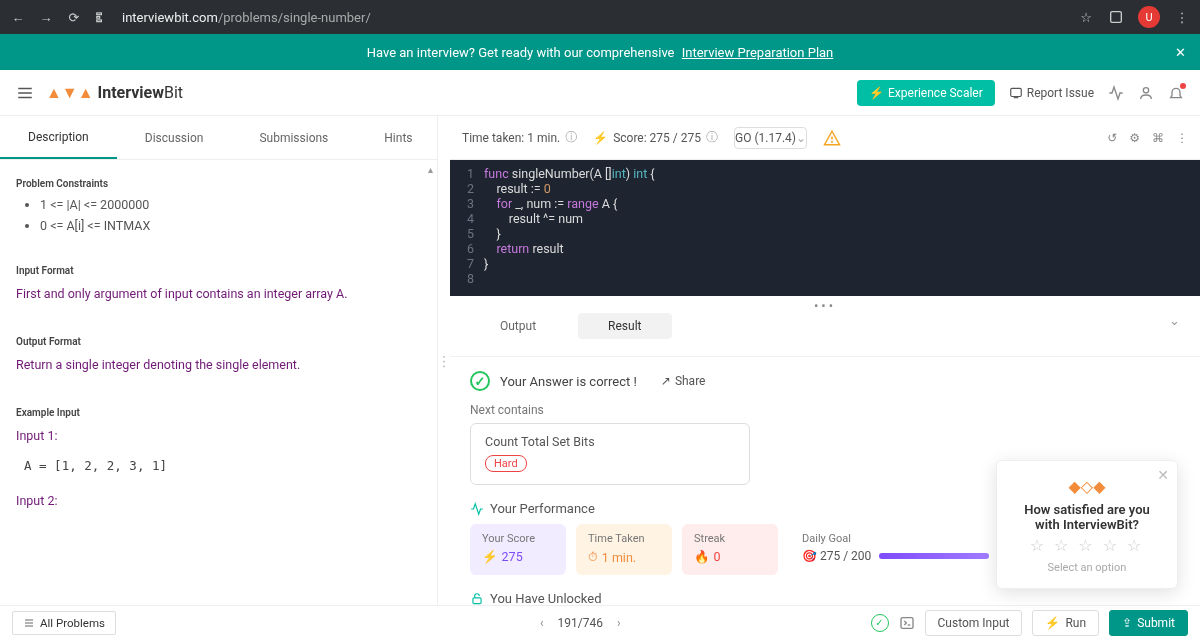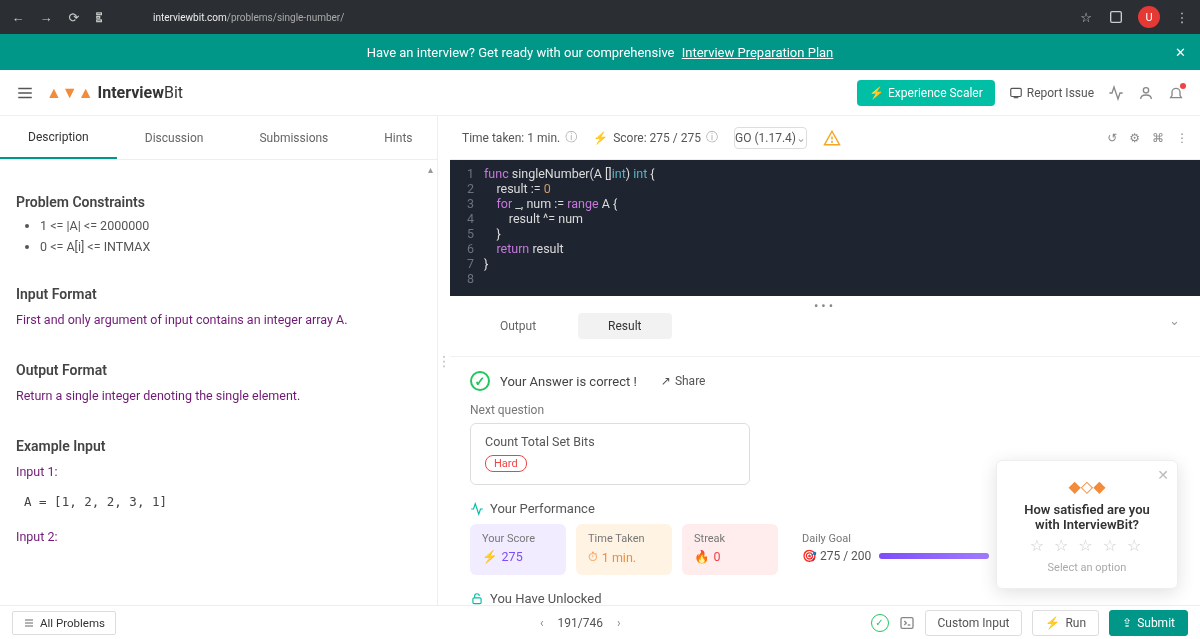--- a/index.html
+++ b/index.html
@@ -2,21 +2,21 @@
 <html><head>
 <meta charset="utf-8">
 <style>
 * { margin:0; padding:0; box-sizing:border-box; font-family:-apple-system,BlinkMacSystemFont,"Segoe UI",Roboto,sans-serif; }
 body { font-size:13px; color:#333; background:#fff; height:639px; width:1200px; overflow:hidden; position:relative; }
 
 
 .browser-bar { height:34px; background:#2b2f33; display:flex; align-items:center; padding:0 10px; color:#ccc; gap:12px; }
 .browser-bar .nav-icons { display:flex; gap:12px; }
 .browser-bar .ic { width:16px; height:16px; display:inline-flex; align-items:center; justify-content:center; cursor:pointer; }
-.browser-bar .url { color:#aaa; font-size:10px;margin-left:31px; }
+.browser-bar .url { color:#aaa; font-size:13px; }
 .browser-bar .url .host { color:#eee; }
 .browser-bar .right { margin-left:auto; display:flex; align-items:center; gap:14px; }
 .browser-bar .avatar { width:22px; height:22px; border-radius:50%; background:#e53935; display:flex; align-items:center; justify-content:center; color:#fff; font-size:11px; }
 
 
 .banner { height:36px; background:#009688; display:flex; align-items:center; justify-content:center; color:#fff; font-size:13px; position:relative; }
 .banner a { color:#fff; text-decoration:underline; margin-left:4px; }
 .banner .close { position:absolute; right:14px; cursor:pointer; }
 
 
@@ -29,21 +29,21 @@
 .header .report { display:flex; align-items:center; gap:4px; cursor:pointer; color:#555; font-size:12px;}
 
 
 .content { display:flex; height:calc(639px - 34px - 36px - 46px - 34px); }
 .tabs-row { height:44px; border-bottom:1px solid #eee; display:flex; align-items:center; }
 .left-panel { width:438px; display:flex; flex-direction:column; border-right:1px solid #eee;justify-content:flex-end; }
 .tabs-row .tab { padding:0 28px; height:100%; display:flex; align-items:center; color:#666; font-size:12px; cursor:pointer; }
 .tabs-row .tab.active { border-bottom:2px solid #009688; color:#333; }
 
 .left-body { padding:14px 16px; overflow:auto; flex:1; position:relative; color:#555; }
-.left-body .section-t { font-weight:600; color:#444; margin:20px 0 8px; font-size:14px; }
+.left-body .section-t { font-weight:600; color:#444; margin:4px 0 8px; font-size:10px; }
 .left-body p { font-size:12.5px; color:#701a75; line-height:1.6; }
 .left-body ul { margin-left:24px; }
 .left-body li { font-size:12.5px; color:#555; margin:6px 0; }
 .left-body .mono { font-family:Menlo,Consolas,monospace; color:#444; }
 .left-body .scroll-up { position:absolute; right:4px; top:4px; color:#999; font-size:10px; }
 
 .right-panel { flex:1; display:flex; flex-direction:column; }
 .rp-toolbar { height:44px; border-bottom:1px solid #eee; display:flex; align-items:center; padding:0 12px; gap:16px; font-size:12px; color:#555; }
 .rp-toolbar .chip { display:inline-flex; align-items:center; gap:5px; }
 .rp-toolbar .lang { border:1px solid #ddd; border-radius:4px; padding:3px 0; display:flex; align-items:center; }
@@ -292,21 +292,21 @@
       <div class="ot active">Result</div>
       <span class="chev">⌄</span>
     </div>
 
     <div class="result-body">
       <div class="correct-row">
         <span class="check">✓</span>
         <span class="msg">Your Answer is correct !</span>
         <span class="share">↗ <span>Share</span></span>
       </div>
-      <div class="nextq">Next question</div>
+      <div class="nextq">Next contains</div>
       <div class="nextcard">
         <div class="title">Count Total Set Bits</div>
         <span class="badge">Hard</span>
       </div>
 
       <div class="perf-title">
         <svg width="14" height="14" viewBox="0 0 24 24" fill="none" stroke="#00bfa5" stroke-width="2">
             <polyline points="22 12 18 12 15 21 9 3 6 12 2 12"></polyline>
           </svg>
         <span>Your Performance</span>

